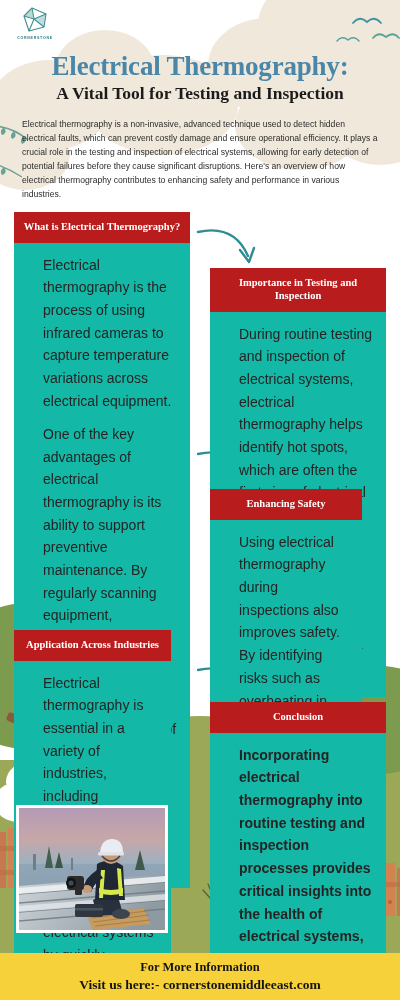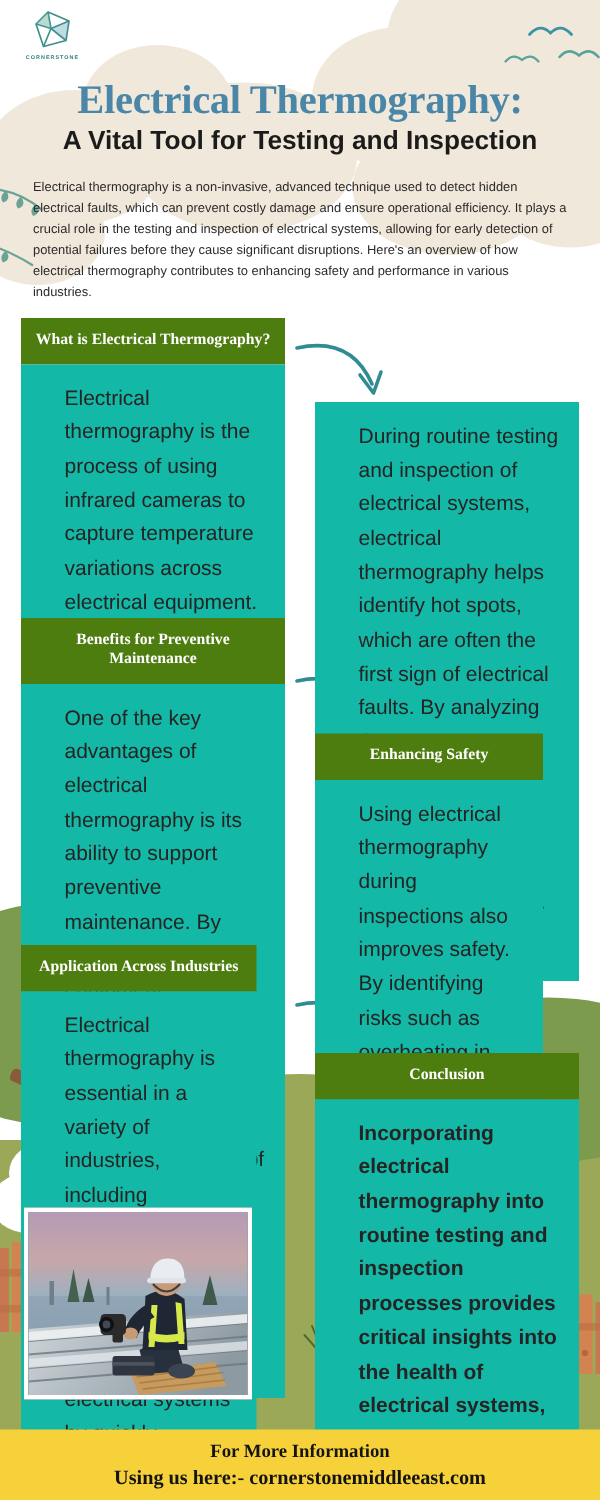--- a/index.html
+++ b/index.html
@@ -66,34 +66,34 @@
     margin-top:1px; font-family:"Liberation Sans", sans-serif;
   }
 
   .title-wrap { position:absolute; left:0; right:0; top:52px; text-align:center; z-index:5; }
   .title-main {
     font-family:"Liberation Serif", serif;
     font-weight:bold; font-size:27px; color:#4a86a8;
     letter-spacing:-0.2px; line-height:1.05;text-align:center;
   }
   .title-sub {
-    font-family:Liberation Sans, sans-serif;
+    font-family:Liberation Serif, serif;
     font-weight:bold; font-size:17.5px; color:#1b1b1b;
     margin-top:4px; line-height:1.1;
   }
 
   .intro {
     position:absolute; left:22px; top:118px; width:356px; z-index:5;
     text-align:left; font-size:8.6px; line-height:1.62; color:#2b2b2b;
   }
 
   
   .card { position:absolute; z-index:4; }
   .card-head {
-    background:#4d7c0f; color:#ffffff;
+    background:#b91c1c; color:#ffffff;
     font-family:"Liberation Serif", serif; font-weight:bold;
     font-size:10.5px; line-height:1.22; text-align:center;
     padding:9px 8px;
   }
   .card-body {
     background:#14b8a6; color:#242424;
     font-size:14px; line-height:1.62;
     padding:11px 11px 12px 29px;
   }
 
@@ -364,25 +364,25 @@
       <path d="M44 28 L53 40 L58 26" stroke="#2f8c92" stroke-width="2.4" fill="none" stroke-linecap="round" stroke-linejoin="round"></path>
     </svg>
   </div>
 
   <div class="card card-1">
     <div class="card-head">What is Electrical Thermography?</div>
     <div class="card-body">Electrical thermography is the process of using infrared cameras to capture temperature variations across electrical equipment. These temperature fluctuations can indicate underlying issues such as poor connections, overloads, or failing components that might otherwise go unnoticed in visual inspections.</div>
   </div>
 
   <div class="card card-2">
+    <div class="card-head">Importance in Testing and Inspection</div>
     <div class="card-body">During routine testing and inspection of electrical systems, electrical thermography helps identify hot spots, which are often the first sign of electrical faults. By analyzing these temperature anomalies, maintenance teams can address issues before they lead to equipment failure or fire hazards.</div>
   </div>
 
   <div class="card card-3">
-    <div class="card-head">Benefits for Preventive Maintenance</div>
     <div class="card-body">One of the key advantages of electrical thermography is its ability to support preventive maintenance. By regularly scanning equipment, organizations can detect problems early, minimize downtime, and extend the lifespan of electrical systems. This proactive approach is a cost-effective way to ensure system reliability.</div>
   </div>
 
   <div class="card card-4">
     <div class="card-head">Enhancing Safety</div>
     <div class="card-body">Using electrical thermography during inspections also improves safety. By identifying risks such as overheating in electrical panels or wiring, workers can avoid dangerous situations, reducing the likelihood of electrical fires and accidents.</div>
   </div>
 
   <div class="card card-5">
     <div class="card-head">Application Across Industries</div>
@@ -464,16 +464,16 @@
 
       <rect x="56" y="96" width="28" height="13" rx="2" fill="#2f3640"></rect>
       <rect x="56" y="100" width="28" height="2.5" fill="#4a535e"></rect>
 
       <ellipse cx="102" cy="106" rx="9" ry="5" fill="#3b4450"></ellipse>
     </svg>
   </div>
 
   <div class="footer">
     <div class="footer-l1">For More Information</div>
-    <div class="footer-l2">Using us here:- cornerstonemiddleeast.com</div>
+    <div class="footer-l2">Visit us here:- cornerstonemiddleeast.com</div>
   </div>
 
 </div>
 
 </body></html>

